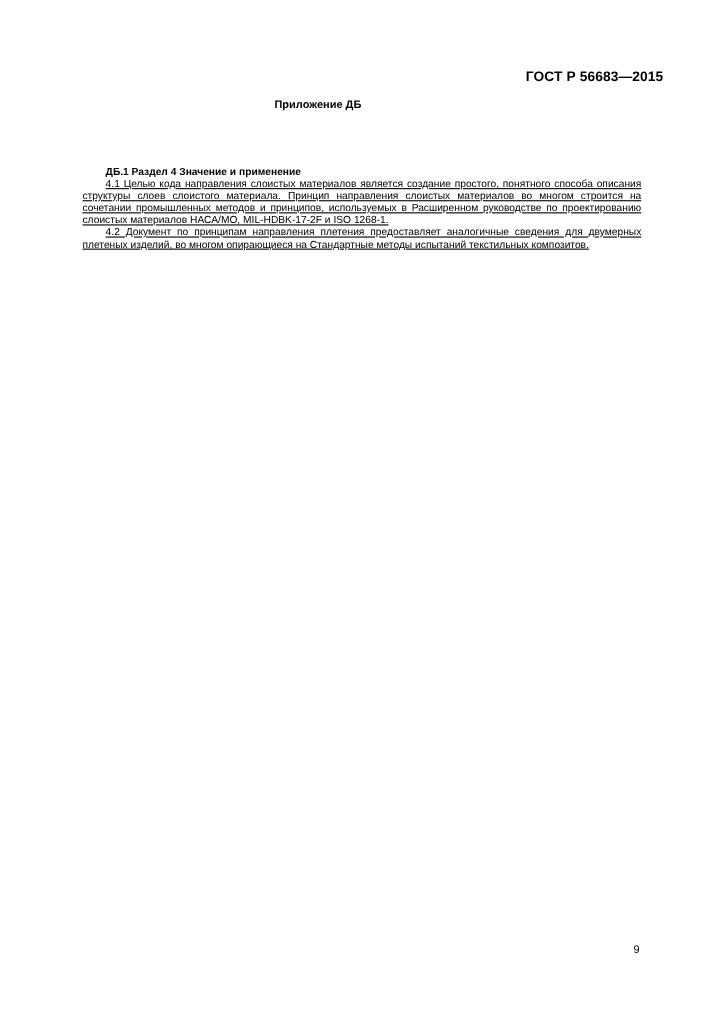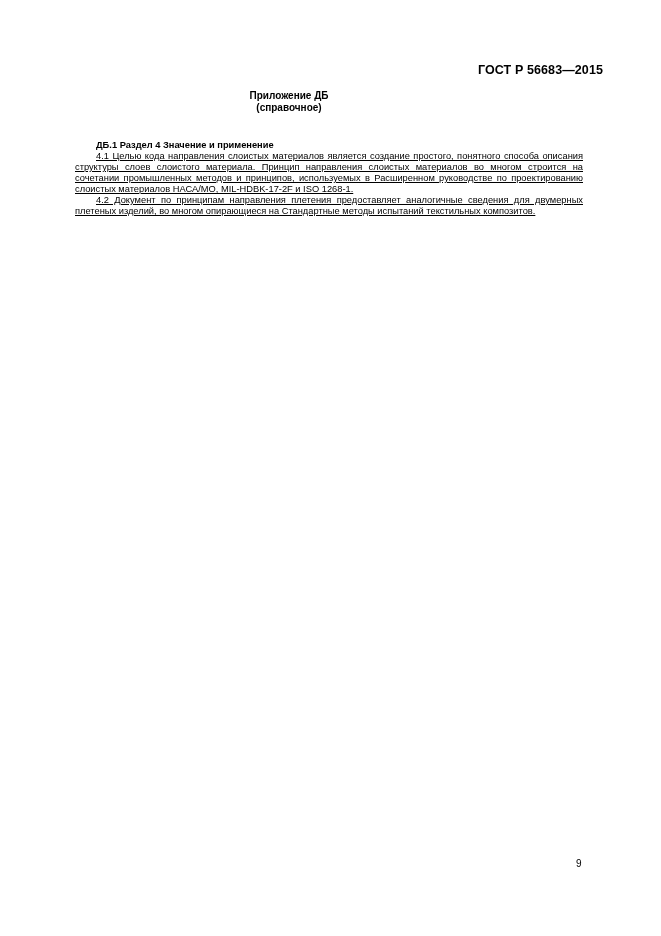--- a/index.html
+++ b/index.html
@@ -46,21 +46,21 @@
       top: 126px;
       left: 0;
       width: 661px;
       text-align: center;
       font-size: 11.2px;
       font-weight: bold;
     }
     .body {
       position: absolute;
       left: 75px;
-      top: 140px;
+      top: 151px;
       width: 508px;
       font-size: 9.3px;
       line-height: 11px;
     }
     .body p {
       margin: 0;
       text-align: justify;
       text-align-last: left;
     }
     .body .subhead {
@@ -87,21 +87,20 @@
   </style>
 </head>
 <body>
 
 <div class="page">
 
   <div class="doc-code">ГОСТ Р 56683—2015</div>
 
   <div class="annex-title">
     <div>Приложение ДБ</div>
-    <div>(справочное)</div>
   </div>
 
 
   <div class="body">
     <p class="subhead">ДБ.1 Раздел 4 Значение и применение</p>
     <p class="indent">4.1 Целью кода направления слоистых материалов является создание простого, понятного способа описания структуры слоев слоистого материала. Принцип направления слоистых материалов во многом строится на сочетании промышленных методов и принципов, используемых в Расширенном руководстве по проектированию слоистых материалов НАСА/МО, MIL-HDBK-17-2F и ISO 1268-1.</p>
     <p class="indent">4.2 Документ по принципам направления плетения предоставляет аналогичные сведения для двумерных плетеных изделий, во многом опирающиеся на Стандартные методы испытаний текстильных композитов.</p>
   </div>
 
   <div class="page-number">9</div>

